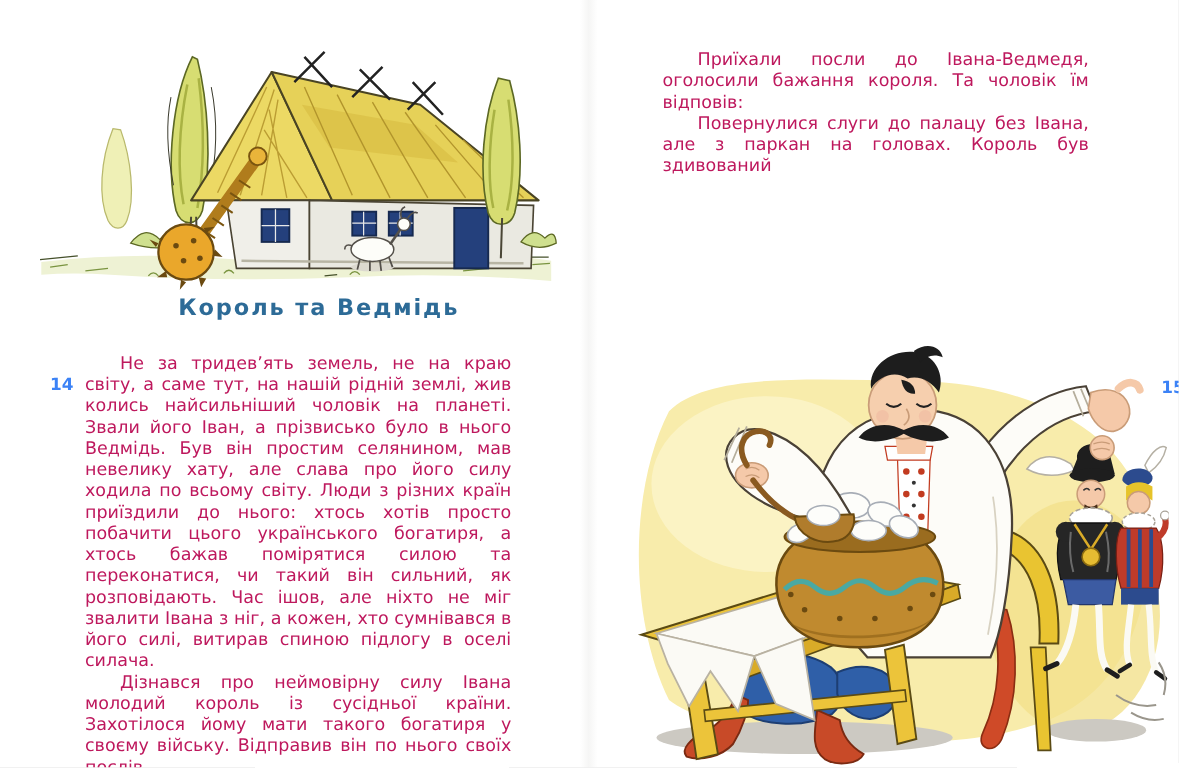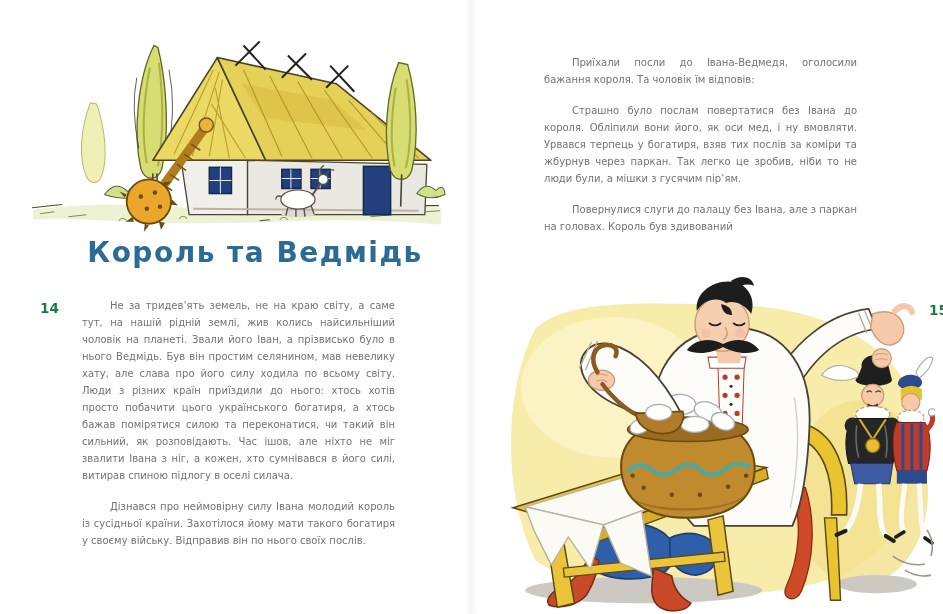--- a/index.html
+++ b/index.html
@@ -11,31 +11,31 @@
   .page{position:absolute;top:0;height:614px;}
   .page-left{left:0;width:471px;}
   .page-right{left:471px;width:472px;}
   .gutter{position:absolute;left:464px;top:0;width:14px;height:614px;
     background:linear-gradient(90deg,rgba(0,0,0,0) 0%,rgba(120,120,110,0.07) 50%,rgba(0,0,0,0) 100%);}
   .illus{position:absolute;}
   .illus-house{left:28px;top:6px;width:418px;height:226px;}
   .illus-ivan{left:22px;top:266px;width:442px;height:348px;}
   .story-title{
     position:absolute;left:85px;top:236px;width:340px;margin:0;
-    text-align:center;font-size:28px;font-weight:700;letter-spacing:1.5px;
+    text-align:center;font-size:18px;font-weight:700;letter-spacing:1.5px;
     color:#2d6b97;
   }
   .textcol{position:absolute;width:341px;}
   .textcol-left{left:68px;top:283px;}
   .textcol-right{left:59px;top:40px;}
   .textcol p{
-    margin:14px;font-size:10px;line-height:17px;color:#737373;
+    margin:0;font-size:14px;line-height:17px;color:#be185d;
     text-align:justify;text-indent:28px;
   }
-  .pagenum{position:absolute;font-size:13.5px;font-weight:700;color:#15803d;z-index:5;}
+  .pagenum{position:absolute;font-size:13.5px;font-weight:700;color:#3b82f6;z-index:5;}
   .pagenum-left{left:40px;top:300px;}
   .pagenum-right{left:417px;top:302px;margin-left:41px;}
 </style>
 </head>
 <body>
 
 <div class="spread">
 
   <div class="page page-left">
 
@@ -128,21 +128,20 @@
       <p>Дізнався про неймовірну силу Івана молодий король із сусідньої країни. Захотілося йому мати такого богатиря у своєму війську. Відправив він по нього своїх послів.</p>
     </div>
 
     <div class="pagenum pagenum-left">14</div>
   </div>
 
   <div class="page page-right">
 
     <div class="textcol textcol-right">
       <p>Приїхали посли до Івана-Ведмедя, оголосили бажання короля. Та чоловік їм відповів:</p>
-      <p>Страшно було послам повертатися без Івана до короля. Обліпили вони його, як оси мед, і ну вмовляти. Урвався терпець у богатиря, взяв тих послів за коміри та жбурнув через паркан. Так легко це зробив, ніби то не люди були, а мішки з гусячим пір’ям.</p>
       <p>Повернулися слуги до палацу без Івана, але з паркан на головах. Король був здивований</p>
     </div>
 
     <div class="illus illus-ivan">
       <svg width="442" height="348" viewBox="0 0 440 345" xmlns="http://www.w3.org/2000/svg">
 
         <path d="M42,62 C12,120 8,222 42,292 C92,330 262,336 332,312 C402,292 430,222 422,150 C412,80 332,40 240,38 C150,36 72,32 42,62 Z" fill="#f8ecab"></path>
         <ellipse cx="120" cy="120" rx="92" ry="70" fill="#fbf3c4"></ellipse>
         <ellipse cx="365" cy="225" rx="68" ry="92" fill="#f3e18c" opacity="0.8"></ellipse>
 

